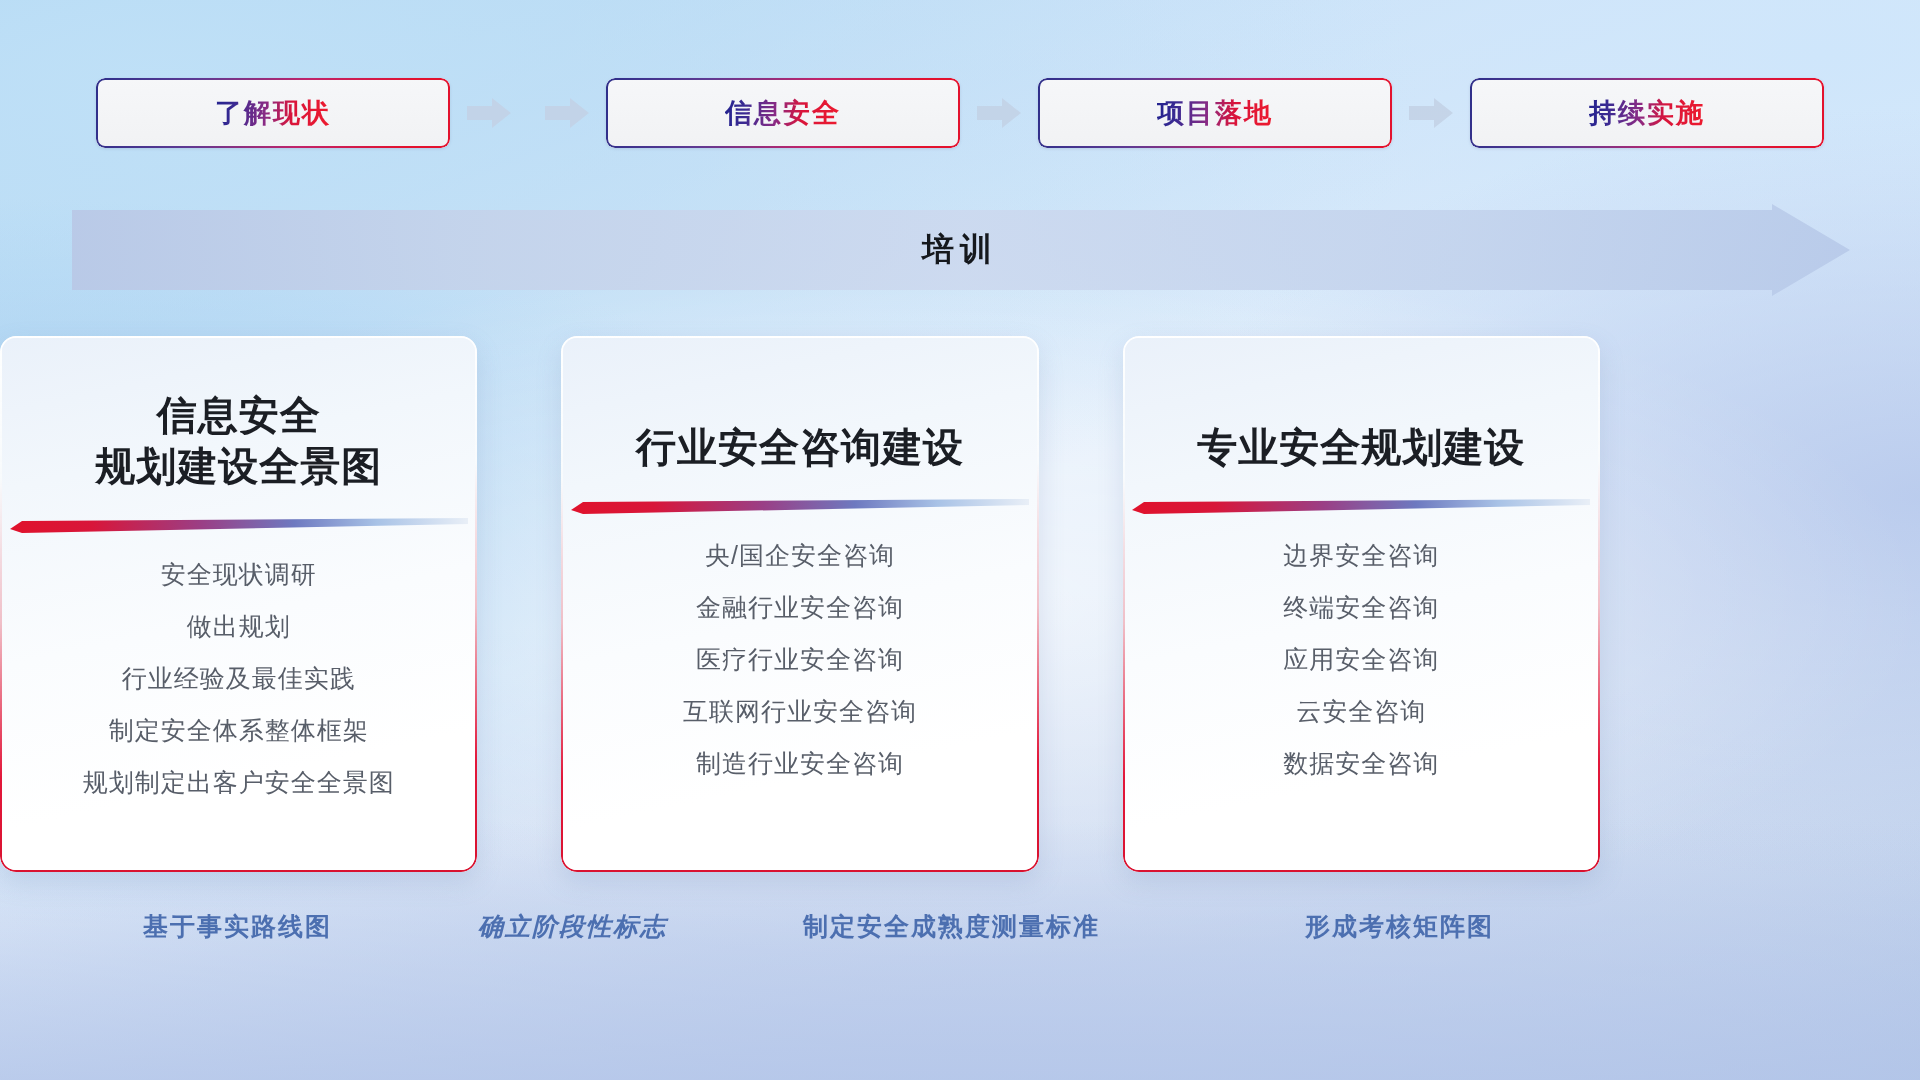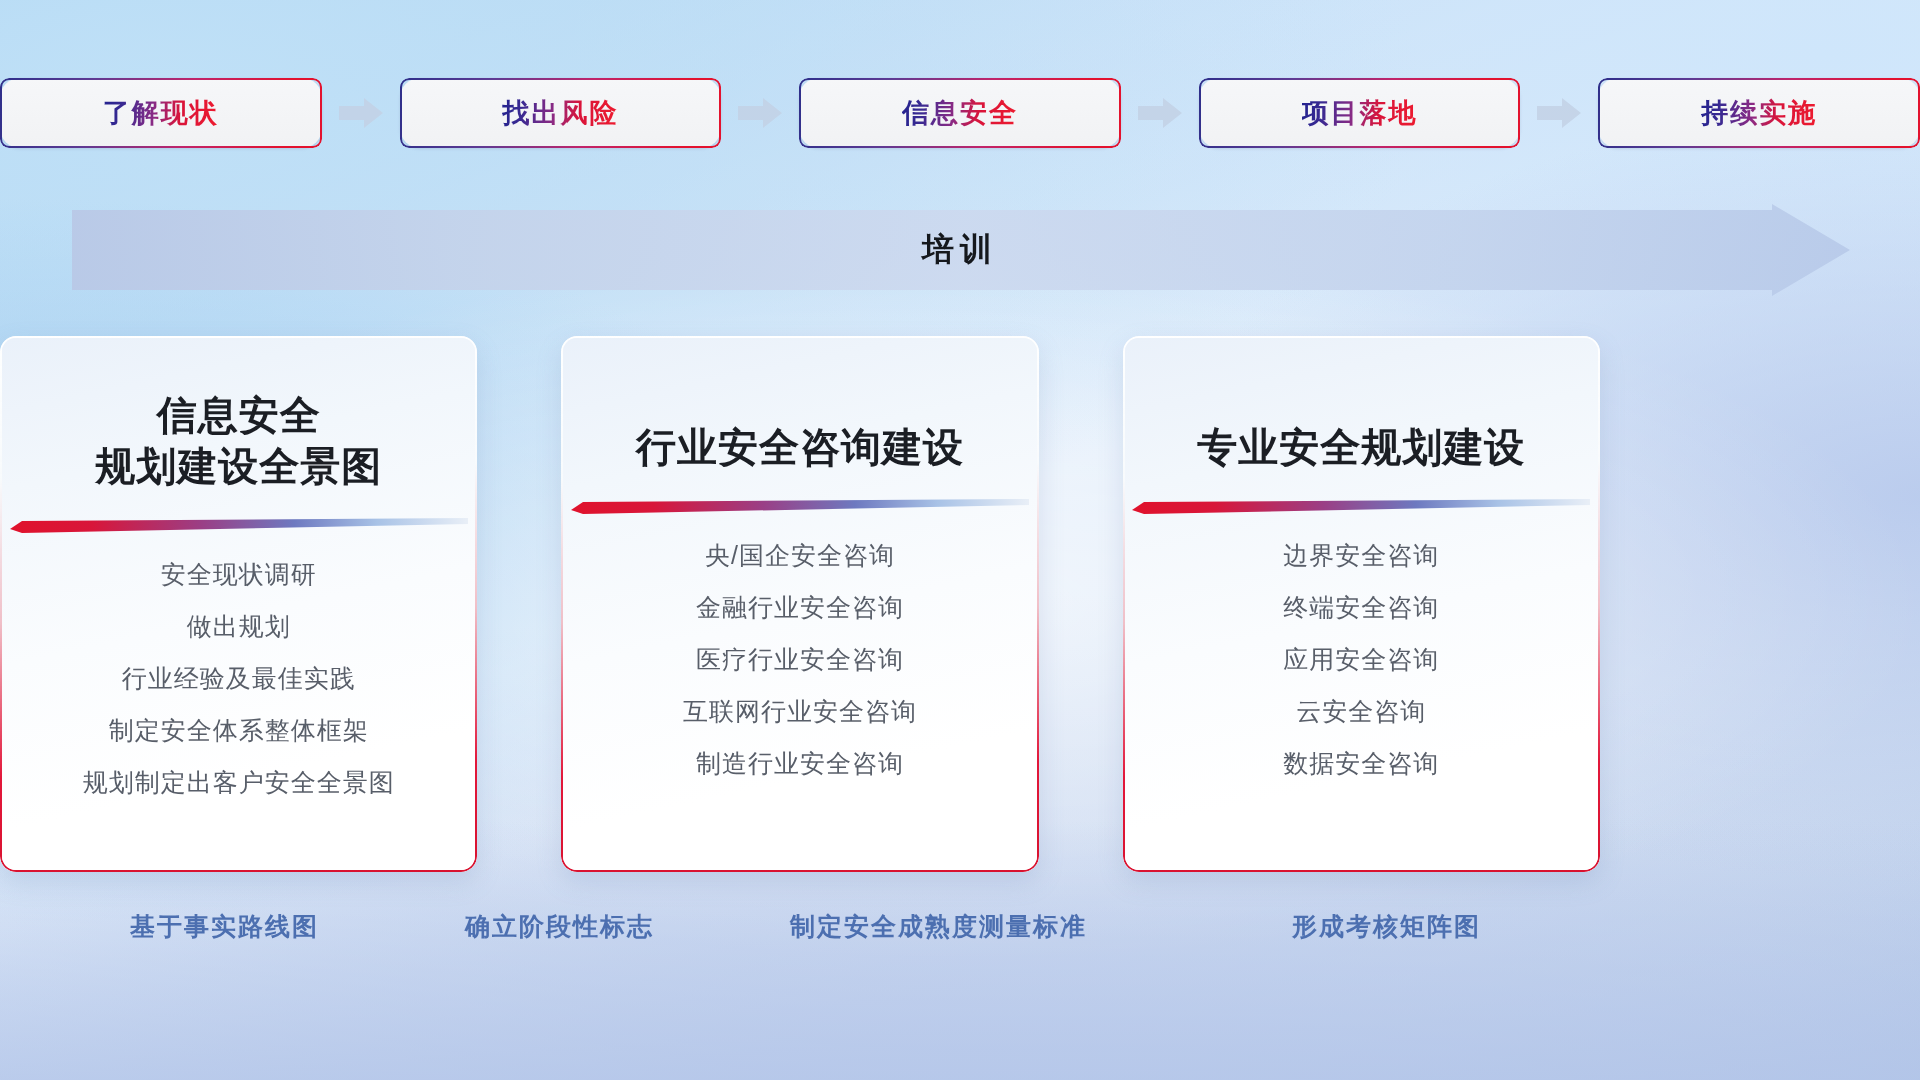--- a/index.html
+++ b/index.html
@@ -31,21 +31,21 @@
   .bg-bottom{
     background:linear-gradient(to top, rgba(176,195,232,.75) 0%, rgba(176,195,232,0) 24%);
   }
 
   
   #steps{
     position:absolute;left:0;top:76px;width:1920px;height:74px;z-index:3;
     display:flex;align-items:center;justify-content:center;gap:0;
   }
   .step-box{
-    width:354px;height:70px;border-radius:20px;
+    width:354px;height:70px;border-radius:9px;
     background:linear-gradient(180deg,#f6f7f9 0%,#f1f2f4 100%);
     display:flex;align-items:center;justify-content:center;
     position:relative;
     box-shadow:0 1px 3px rgba(90,110,150,.18);
   }
   .step-box::before{
     content:"";position:absolute;inset:0;border-radius:9px;padding:2px;
     background:linear-gradient(100deg,#2e2f8a 0%,#5e3a93 28%,#c0246a 58%,#e3122e 88%,#e3122e 100%);
     -webkit-mask:linear-gradient(#000 0 0) content-box,linear-gradient(#000 0 0);
     -webkit-mask-composite:xor;mask-composite:exclude;
@@ -107,21 +107,21 @@
   .card-divider svg{display:block;}
   .card-list{
     margin-top:28px;width:100%;display:flex;flex-direction:column;align-items:center;
   }
   .card-list .li{
     font-size:25px;color:#585e69;letter-spacing:1px;line-height:1.0;
     margin-bottom:27px;
   }
 
   
-  #footnotes{position:absolute;left:0;top:910px;width:1613px;height:46px;z-index:3;}
+  #footnotes{position:absolute;left:13px;top:910px;width:1613px;height:46px;z-index:3;}
   .foot{
     position:absolute;top:0;font-size:25px;font-weight:700;color:#4c6fb0;letter-spacing:2px;white-space:nowrap;
   }
 </style>
 </head>
 <body>
 
 <div id="bg">
   <div class="layer bg-base"></div>
   <div class="layer bg-left-glow"></div>
@@ -131,23 +131,20 @@
 </div>
 
 <div id="steps">
     <div class="step-box">
       <span class="step-label">了解现状</span>
     </div>
     <div class="step-arrow">
       <svg width="44" height="30" viewBox="0 0 44 30">
         <path d="M0 8 H25 V0 L44 15 L25 30 V22 H0 Z" fill="#c3d2e6"></path>
       </svg>
-    </div>
-    <div class="step-box">
-      <span class="step-label">找出风险</span>
     </div>
     <div class="step-arrow">
       <svg width="44" height="30" viewBox="0 0 44 30">
         <path d="M0 8 H25 V0 L44 15 L25 30 V22 H0 Z" fill="#c3d2e6"></path>
       </svg>
     </div>
     <div class="step-box">
       <span class="step-label">信息安全</span>
     </div>
     <div class="step-arrow">
@@ -272,16 +269,16 @@
           <div class="li">应用安全咨询</div>
           <div class="li">云安全咨询</div>
           <div class="li">数据安全咨询</div>
         </div>
       </div>
     </div>
   </div>
 
 <div id="footnotes">
     <div class="foot" style="left: 130px;">基于事实路线图</div>
-    <div class="foot" style="left: 465px;">确立阶段性标志</div>
+    <div class="foot" style="left: 465px; font-style: italic;">确立阶段性标志</div>
     <div class="foot" style="left: 790px;">制定安全成熟度测量标准</div>
     <div class="foot" style="left: 1292px;">形成考核矩阵图</div>
   </div>
 
 </body></html>

